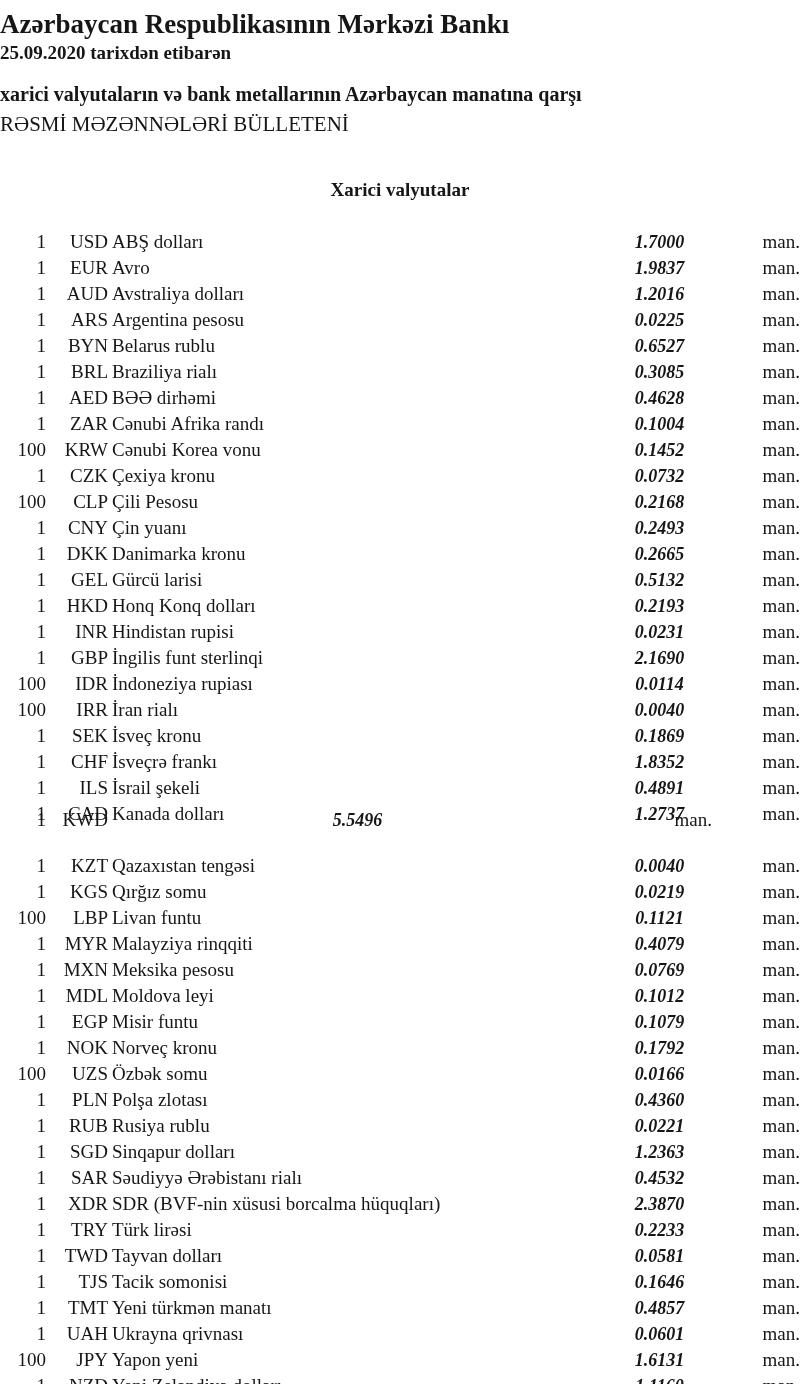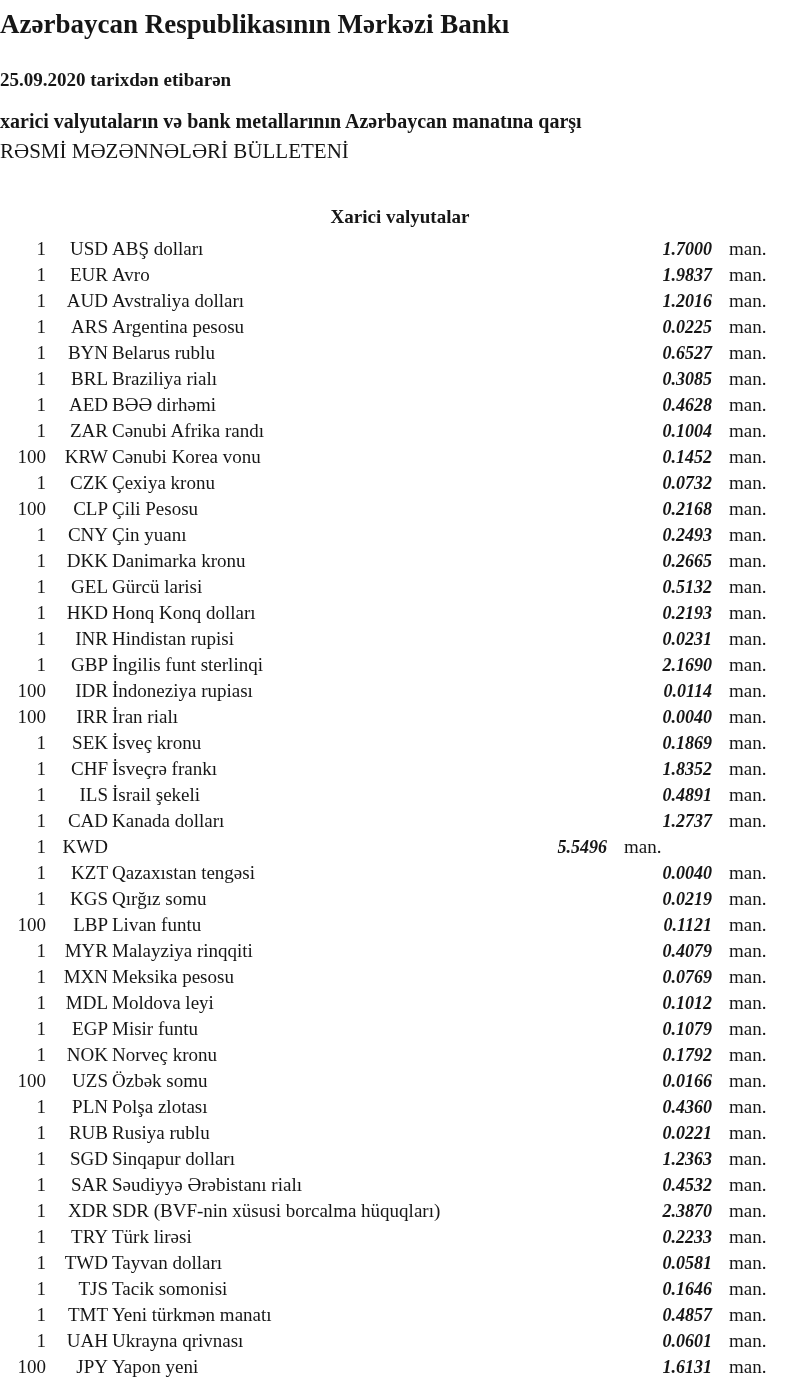--- a/index.html
+++ b/index.html
@@ -16,21 +16,21 @@
   }
   .doc-header { text-align: left; }
   .doc-title {
     font-size: 27px;
     font-weight: bold;
     line-height: 34px;
   }
   .doc-date-line {
     font-size: 19px;
     font-weight: bold;
-    margin-top: 27px;
+    margin-top: 0;
     line-height: 24px;
   }
   .doc-subtitle {
     font-size: 20px;
     font-weight: bold;
     margin-top: 16px;
     line-height: 26px;
   }
   .doc-bulletin-title {
     font-size: 21px;
@@ -50,28 +50,28 @@
   .row {
     display: grid;
     grid-template-columns: 46px 62px 1fr 105px 88px;
     height: 26px;
     line-height: 26px;
     font-size: 19px;
     align-items: baseline;
   }
   .qty  { text-align: right; }
   .code { text-align: right; padding-left: 4px; }
-  .name { text-align: left; padding-left: 4px; white-space: nowrap; }
+  .name { text-align: left; padding-left: 4px; white-space: nowrap; margin-top: 20px; }
   .rate {
-    text-align: right;
+    text-align: center;
     font-weight: bold;
     font-style: italic;
     font-size: 18px;
   }
-  .unit { text-align: left; padding-left: 17px; }
+  .unit { text-align: right; padding-left: 17px; }
 </style>
 </head>
 <body>
 
 <header class="doc-header">
   <div class="doc-title">Azərbaycan Respublikasının Mərkəzi Bankı</div>
   <div class="doc-date-line">25.09.2020 tarixdən etibarən</div>
   <div class="doc-subtitle">xarici valyutaların və bank metallarının Azərbaycan manatına qarşı</div>
   <div class="doc-bulletin-title">RƏSMİ MƏZƏNNƏLƏRİ BÜLLETENİ</div>
 </header>

